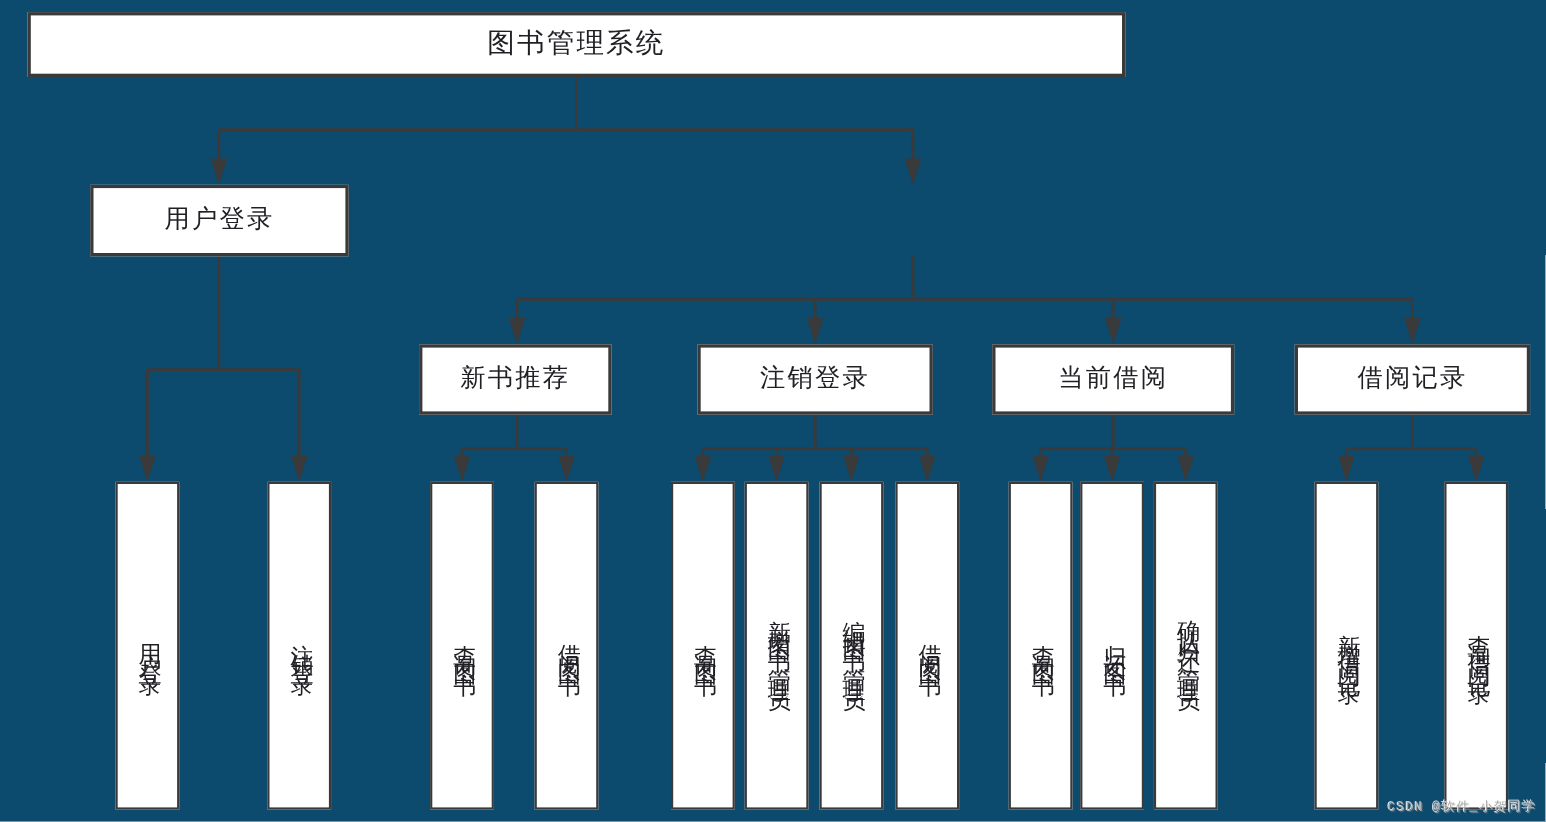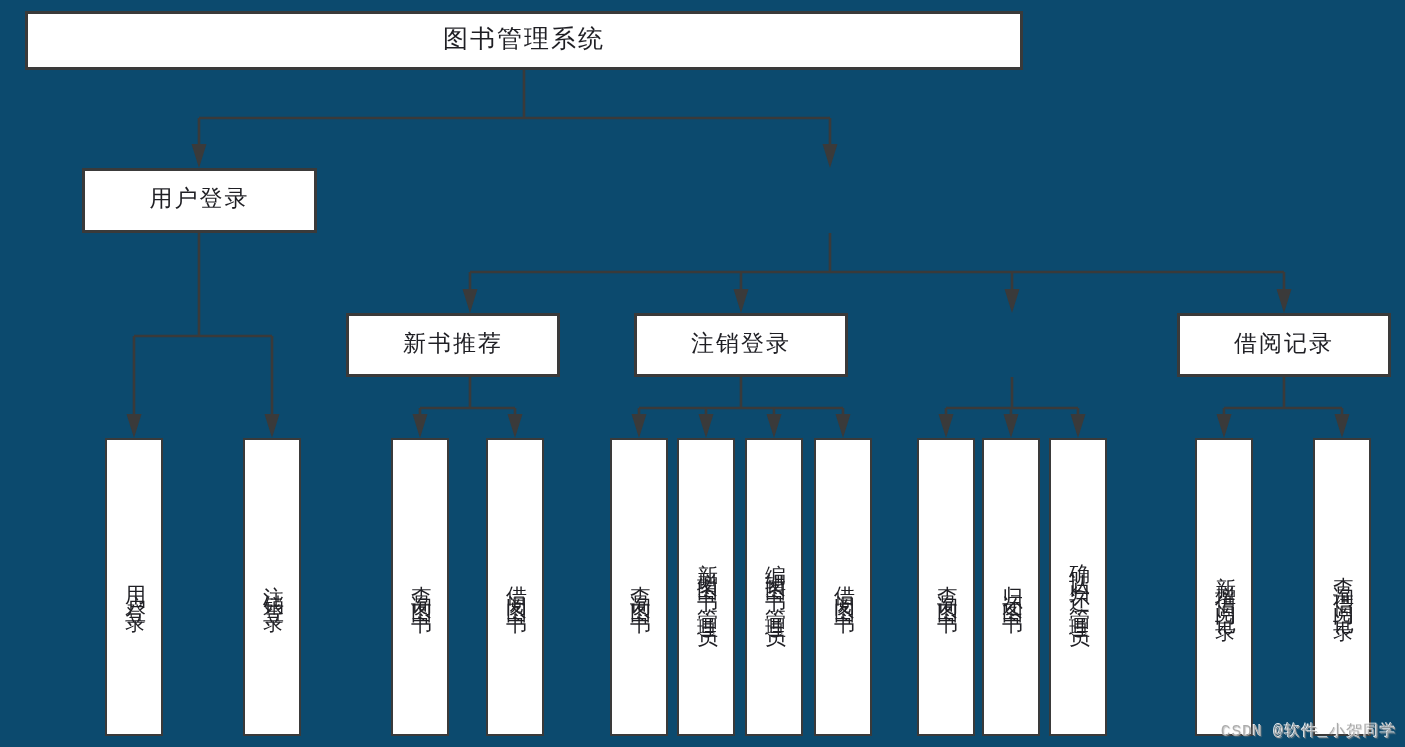--- a/index.html
+++ b/index.html
@@ -32,21 +32,21 @@
   .node.v span {
     writing-mode:vertical-lr;
     text-orientation:mixed;
     font-size:21px;
     letter-spacing:9px;
     line-height:1;
   }
   .watermark {
     position:absolute;
     right:8px; bottom:5px;
-    font-size:16px;
+    font-size:12px;
     letter-spacing:1px;
     color:#ababab;
     text-shadow:-1px -1px 0 rgba(255,255,255,0.9), 1px 1px 1px rgba(130,130,130,0.45);
     white-space:nowrap;
     text-align:center;
   }
 </style>
 </head>
 <body>
 
@@ -96,25 +96,28 @@
   </svg>
 
   <div class="node h root" style="left:25px;top:11px;width:998px;height:59px">
     <span>图书管理系统</span>
   </div>
 
   <div class="node h" style="left:82px;top:168px;width:235px;height:65px">
     <span>用户登录</span>
   </div>
 
-  <div class="node h" style="left:346px;top:313px;width:214px;height:64px">
+  <div class="node h" style="left:381px;top:313px;width:175px;height:64px">
     <span>新书推荐</span>
   </div>
   <div class="node h" style="left:634px;top:313px;width:214px;height:64px">
     <span>注销登录</span>
+  </div>
+  <div class="node h" style="left:902px;top:313px;width:220px;height:64px">
+    <span>当前借阅</span>
   </div>
   <div class="node h" style="left:1177px;top:313px;width:214px;height:64px">
     <span>借阅记录</span>
   </div>
 
   <div class="node v" style="left:105px;top:438px;width:58px;height:298px">
     <span>用户登录</span>
   </div>
   <div class="node v" style="left:243px;top:438px;width:58px;height:298px">
     <span>注销登录</span>

